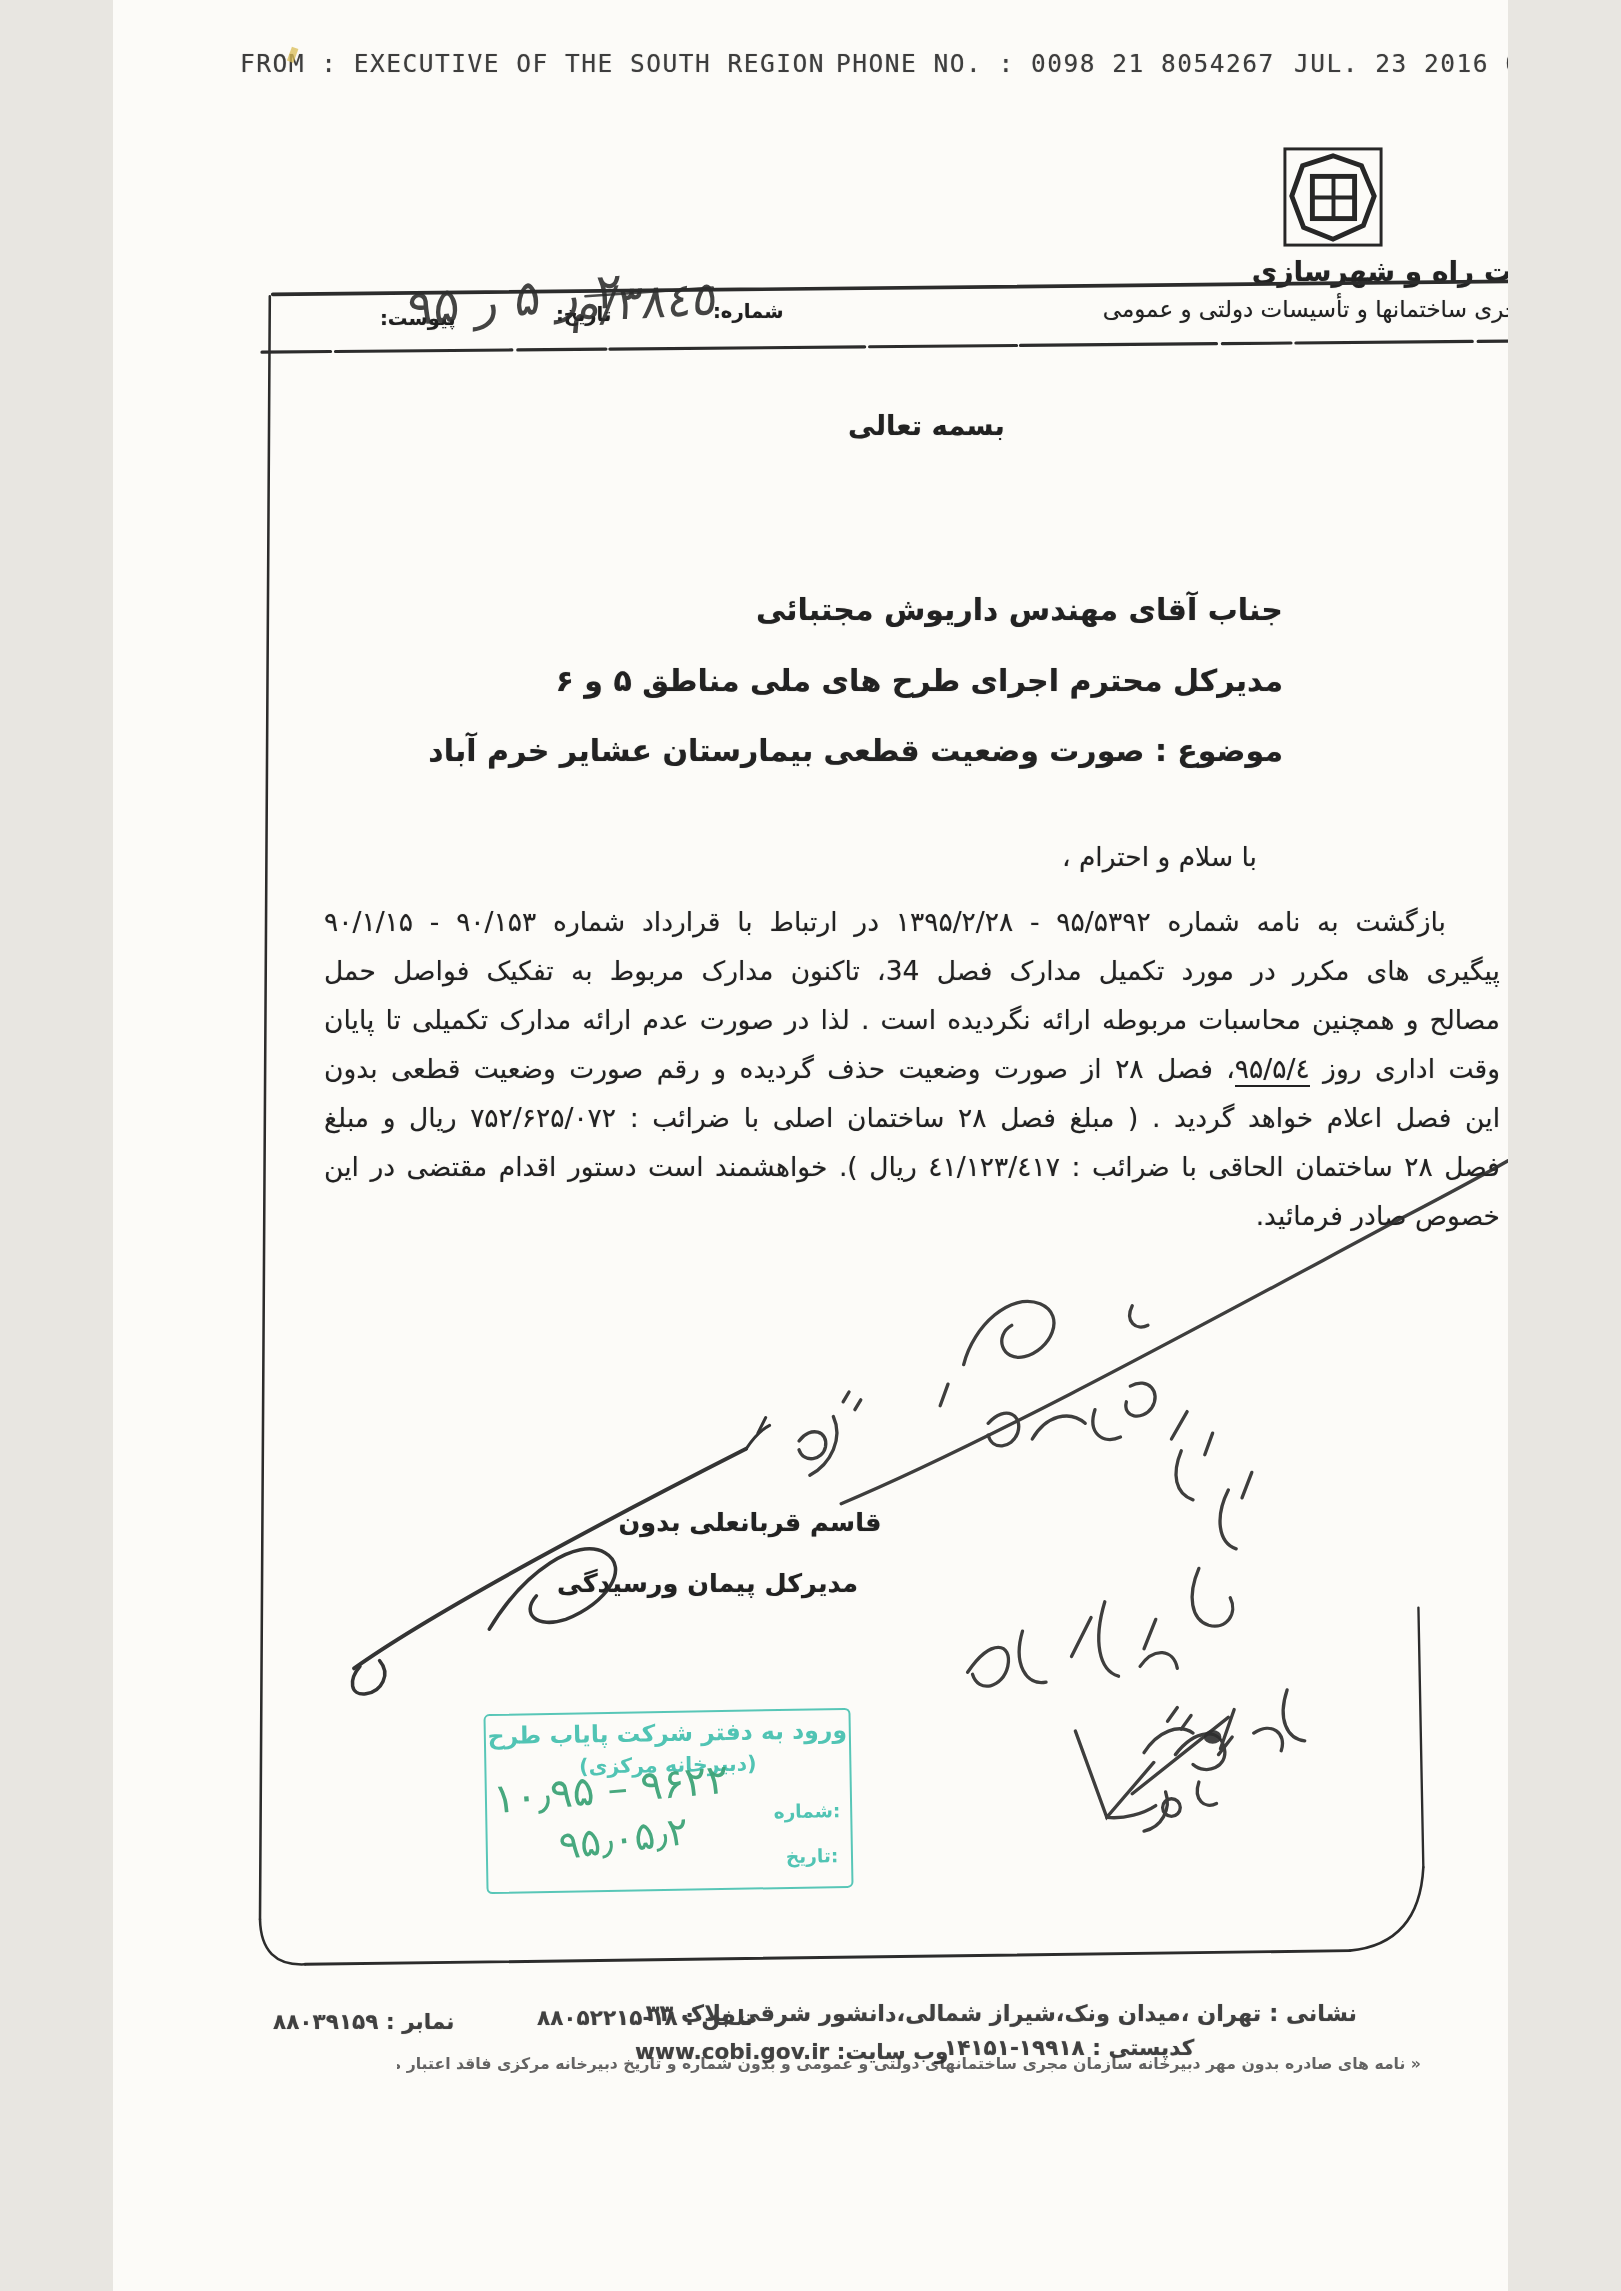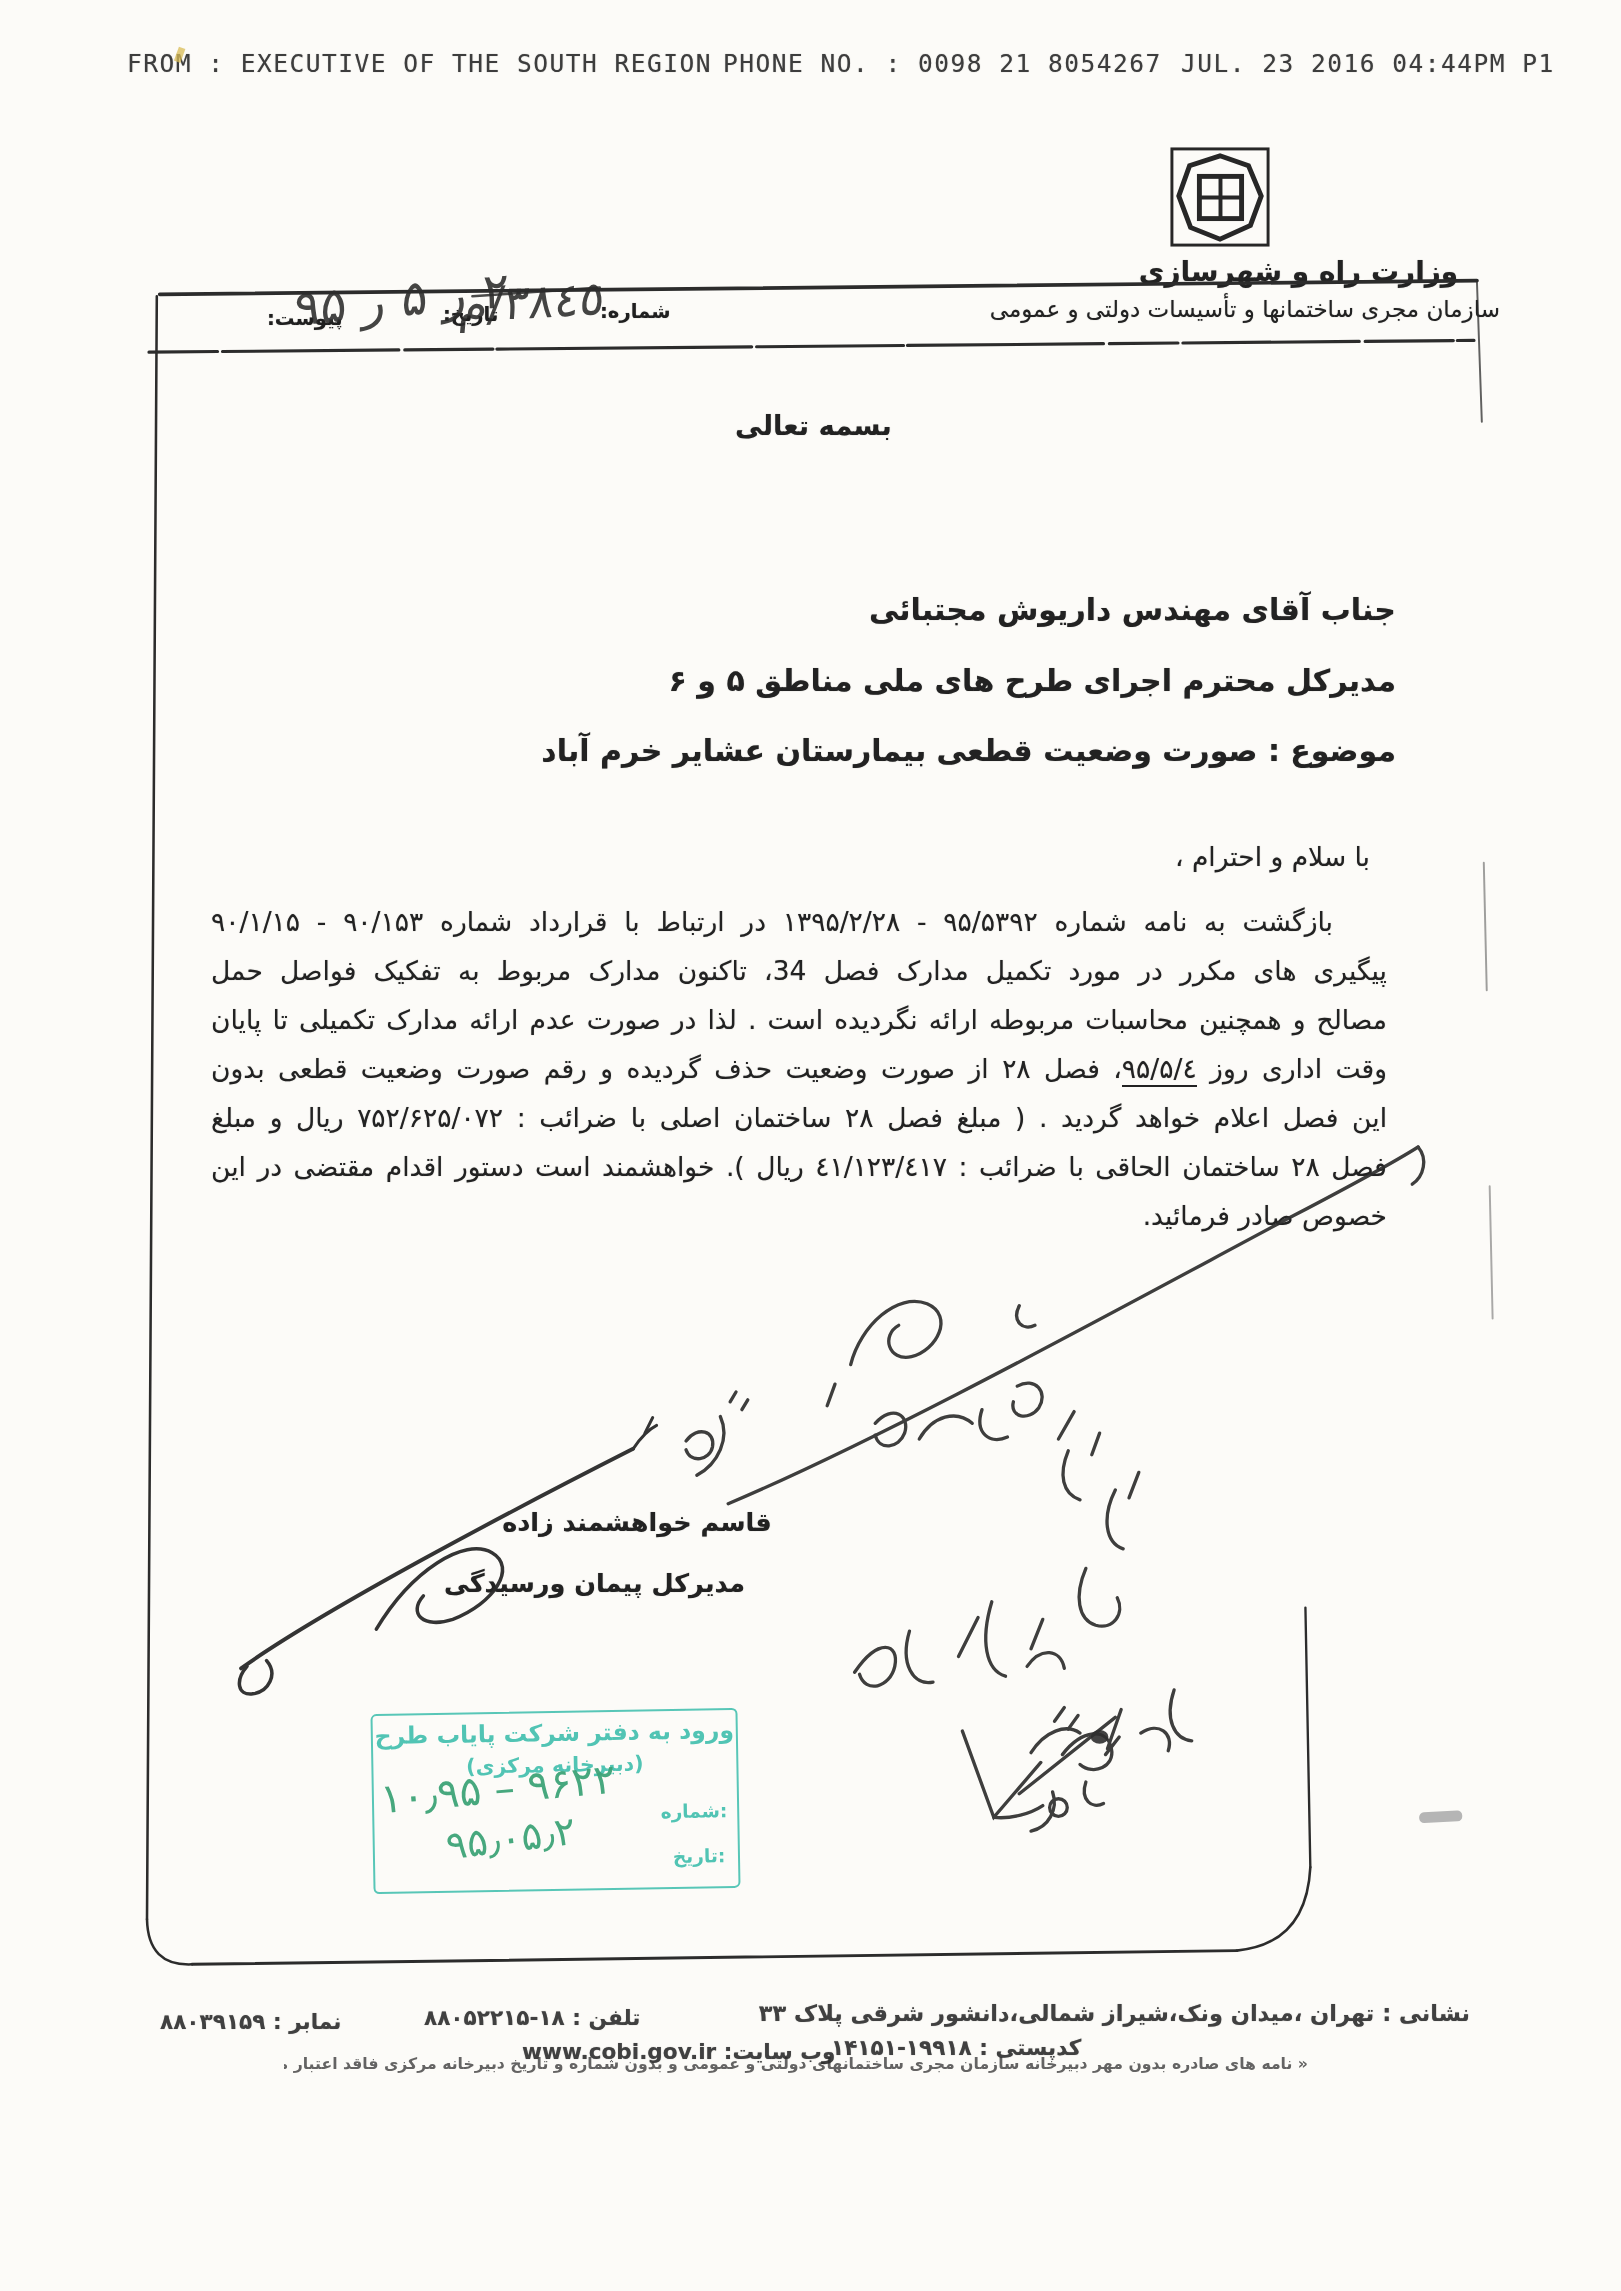--- a/index.html
+++ b/index.html
@@ -1,17 +1,17 @@
 <!DOCTYPE html>
 <html lang="fa"><head>
 <meta charset="utf-8">
 <style>
   html,body{margin:0;padding:0;background:#e8e6e1;}
   .paper{
-    position:relative;width:1621px;height:2292px;margin:0 auto;
+    position:relative;width:1395px;height:2292px;margin:0 auto;
     background:#fcfbf8;overflow:hidden;
     font-family:"DejaVu Sans",sans-serif;color:#222;
   }
   .abs{position:absolute;}
   .rtl{direction:rtl;unicode-bidi:plaintext;}
   .fuzz{text-shadow:0 0 1px rgba(45,45,45,.45);}
   
   .faxline{font-family:"DejaVu Sans Mono",monospace;font-size:24.5px;letter-spacing:1.5px;color:#3d3d3d;white-space:nowrap;}
   
   .ministry{font-size:28px;font-weight:bold;text-align:center;}
@@ -82,21 +82,21 @@
   <div class="abs bodyblock fuzz">
     <div class="body-line first">بازگشت به نامه شماره ۹۵/۵۳۹۲ - ۱۳۹۵/۲/۲۸ در ارتباط با قرارداد شماره ۹۰/۱۵۳ - ۹۰/۱/۱۵</div>
     <div class="body-line">پیگیری های مکرر در مورد تکمیل مدارک فصل 34،  تاکنون مدارک مربوط به تفکیک فواصل حمل</div>
     <div class="body-line">مصالح و همچنین محاسبات مربوطه ارائه نگردیده است . لذا در صورت عدم ارائه مدارک تکمیلی تا پایان</div>
     <div class="body-line">وقت اداری روز <span class="dbl-underline">۹۵/۵/٤</span>، فصل ۲۸ از صورت وضعیت حذف گردیده و رقم صورت وضعیت قطعی بدون</div>
     <div class="body-line">این فصل اعلام خواهد گردید . ( مبلغ فصل ۲۸ ساختمان اصلی با ضرائب : ۷۵۲/۶۲۵/۰۷۲ ریال و مبلغ</div>
     <div class="body-line">فصل ۲۸ ساختمان الحاقی با ضرائب : ٤۱/۱۲۳/٤۱۷ ریال ). خواهشمند است دستور اقدام مقتضی در این</div>
     <div class="body-line last">خصوص صادر فرمائید.</div>
   </div>
 
-  <div class="abs signame rtl fuzz" style="left:490px;top:1507px;width:294px;">قاسم خواهشمند زاده</div>
+  <div class="abs signame rtl fuzz" style="left:490px;top:1507px;width:294px;">قاسم قربانعلی بدون</div>
   <div class="abs sigtitle rtl fuzz" style="left:451px;top:1568px;width:294px;">مدیرکل پیمان ورسیدگی</div>
 
   <div class="abs stamp">
     <div class="t1">ورود به دفتر شرکت پایاب طرح</div>
     <div class="t2">(دبیرخانه مرکزی)</div>
     <div class="lbl" style="right:9.8px;top:90px;">شماره:</div>
     <div class="lbl" style="right:12.7px;top:135px;">تاریخ:</div>
     <div class="green" dir="ltr" style="left:5.9px;top:51px;font-size:41px;transform:rotate(-4deg);">۱۰٫۹۵ – ۹۶۲۲</div>
     <div class="green" dir="ltr" style="left:71px;top:102px;font-size:39px;transform:rotate(-6deg);">۹۵٫۰۵٫۲</div>
   </div>

